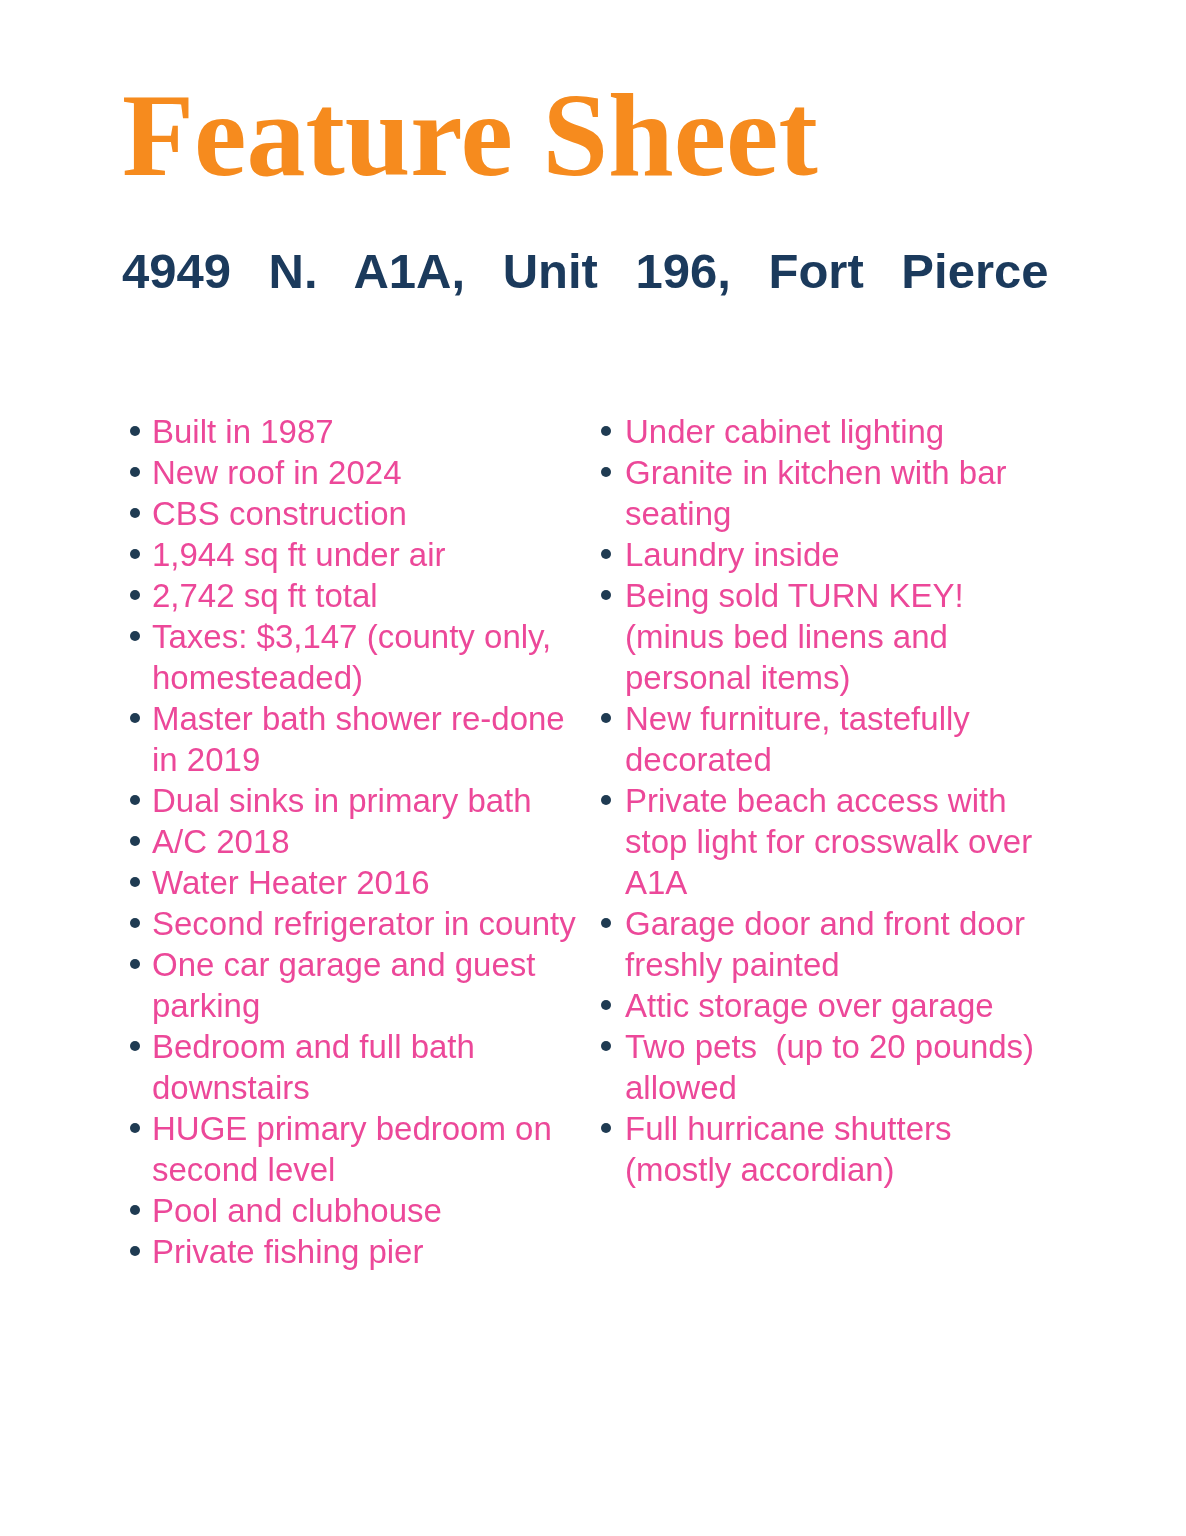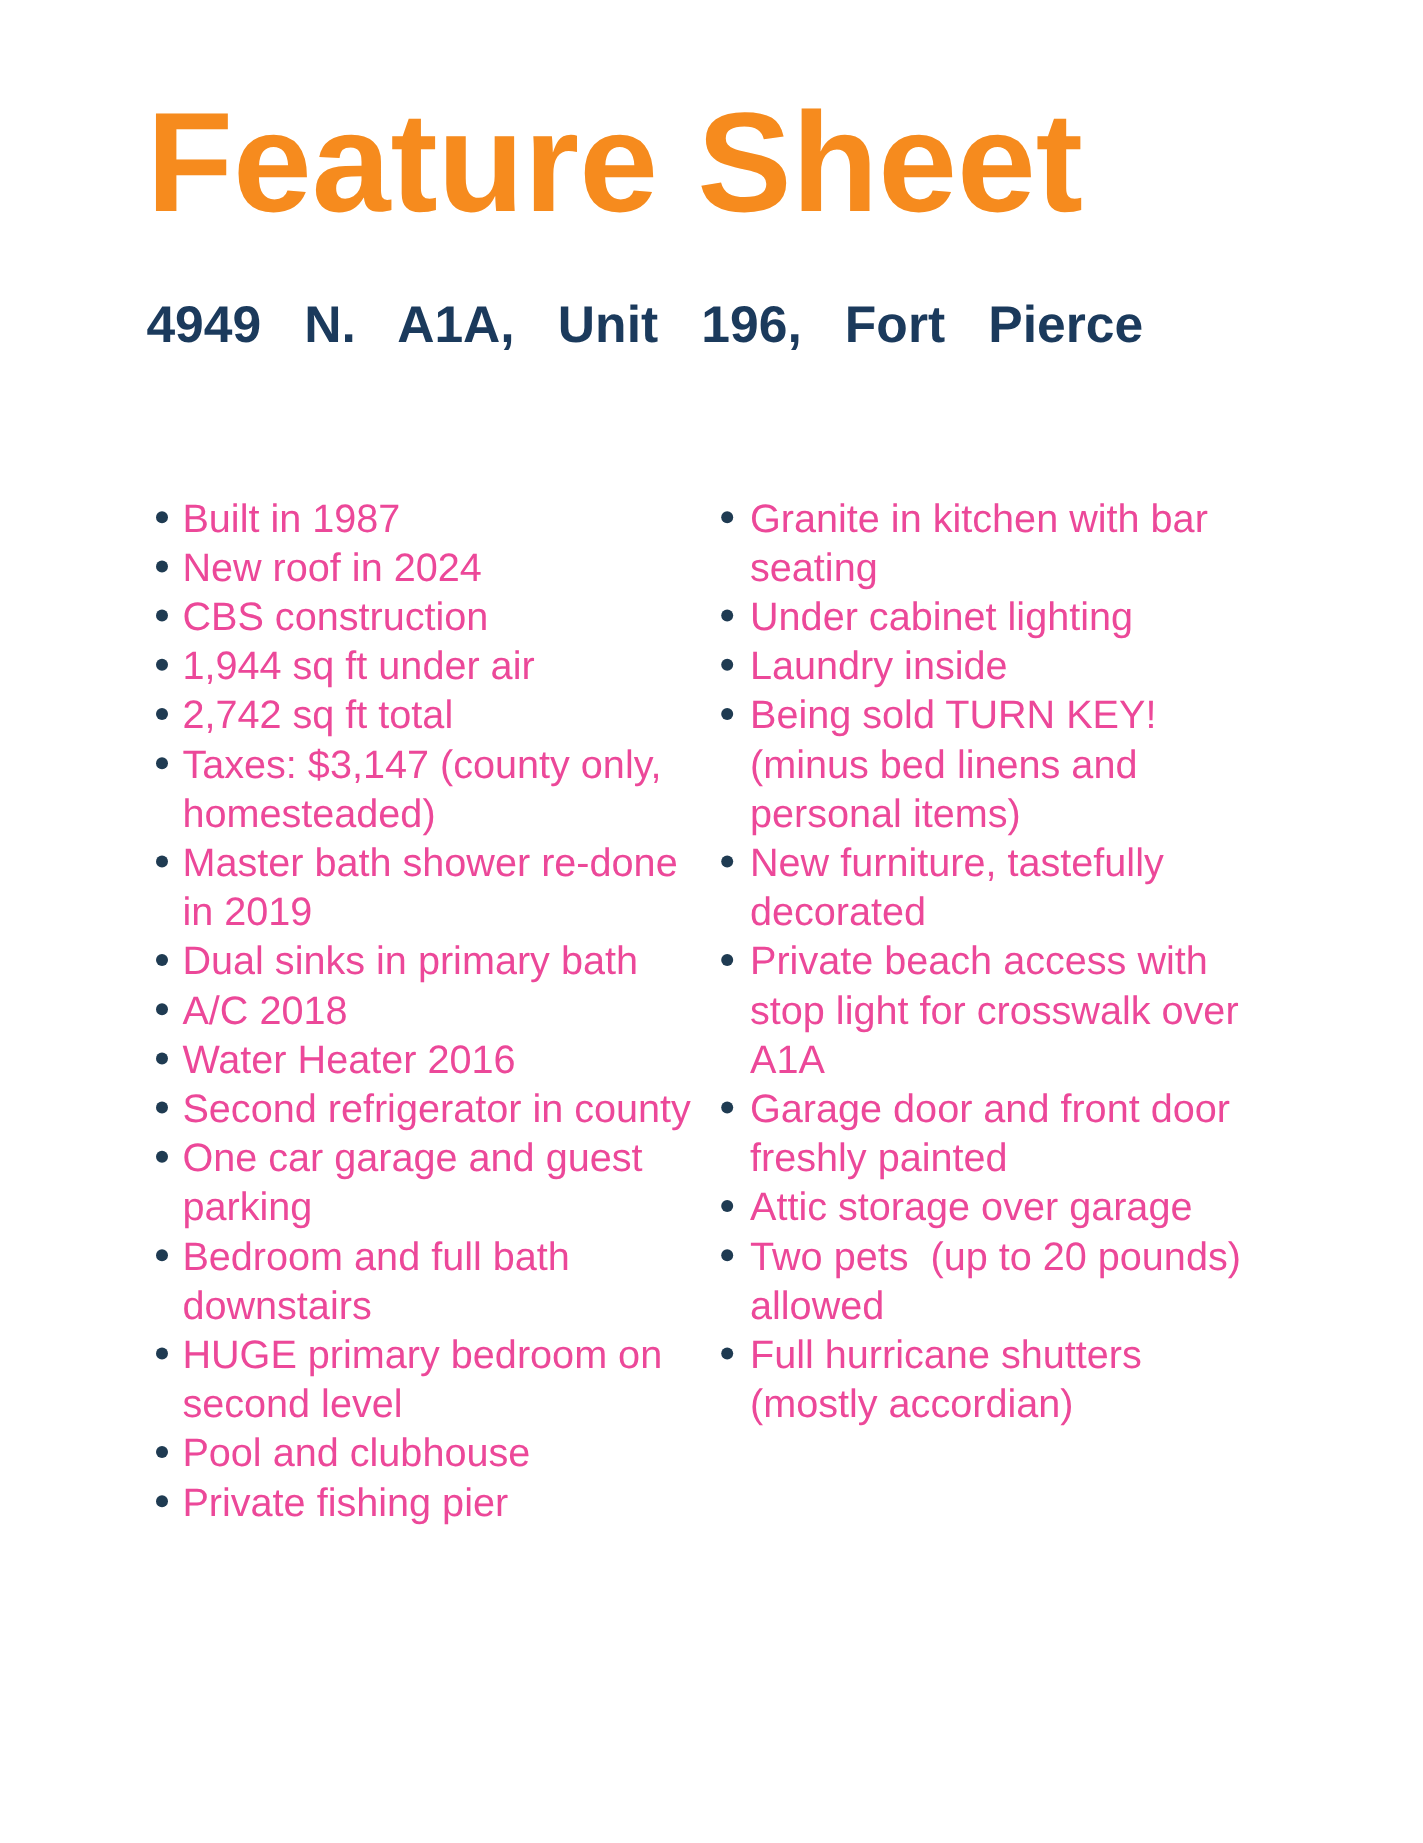--- a/index.html
+++ b/index.html
@@ -15,36 +15,36 @@
     width: 1186px;
     height: 1536px;
     background: #ffffff;
     font-family: "Liberation Sans", sans-serif;
   }
   .title {
     position: absolute;
     left: 122px;
     top: 77px;
     margin: 0;
-    font-family: Liberation Sans, sans-serif;
+    font-family: Liberation Serif, serif;
     font-weight: bold;
     font-size: 118px;
     line-height: 118px;
     letter-spacing: 0px;
     color: #F68B1E;
     white-space: nowrap;
   }
   .subtitle {
     position: absolute;
     left: 122px;
     top: 247px;
     margin: 0;
     font-family: "Liberation Sans", sans-serif;
     font-weight: bold;
-    font-size: 43px;
+    font-size: 49px;
     line-height: 49px;
     word-spacing: 24px;
     color: #1B3A5C;
     white-space: nowrap;
   }
   ul.col {
     position: absolute;
     top: 411px;
     margin: 0;
     padding: 0;
@@ -98,23 +98,23 @@
         <li>One car garage and guest
 parking</li>
         <li>Bedroom and full bath
 downstairs</li>
         <li>HUGE primary bedroom on
 second level</li>
         <li>Pool and clubhouse</li>
         <li>Private fishing pier</li>
       </ul>
     <ul class="col col-right">
+        <li>Under cabinet lighting</li>
         <li>Granite in kitchen with bar
 seating</li>
-        <li>Under cabinet lighting</li>
         <li>Laundry inside</li>
         <li>Being sold TURN KEY!
 (minus bed linens and
 personal items)</li>
         <li>New furniture, tastefully
 decorated</li>
         <li>Private beach access with
 stop light for crosswalk over
 A1A</li>
         <li>Garage door and front door

